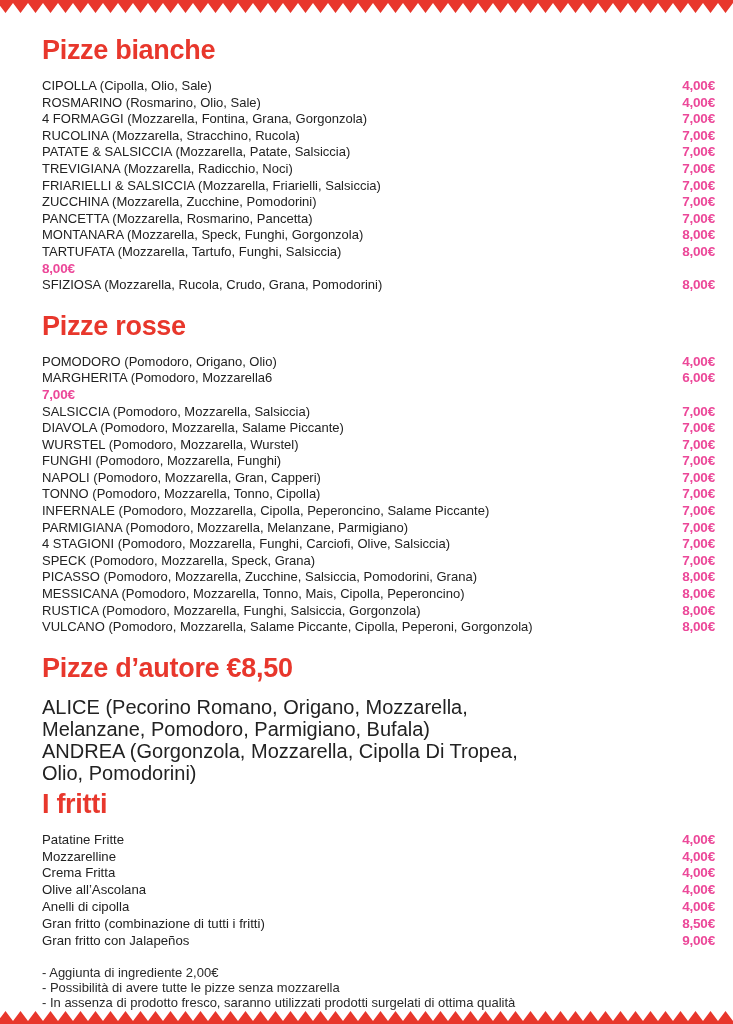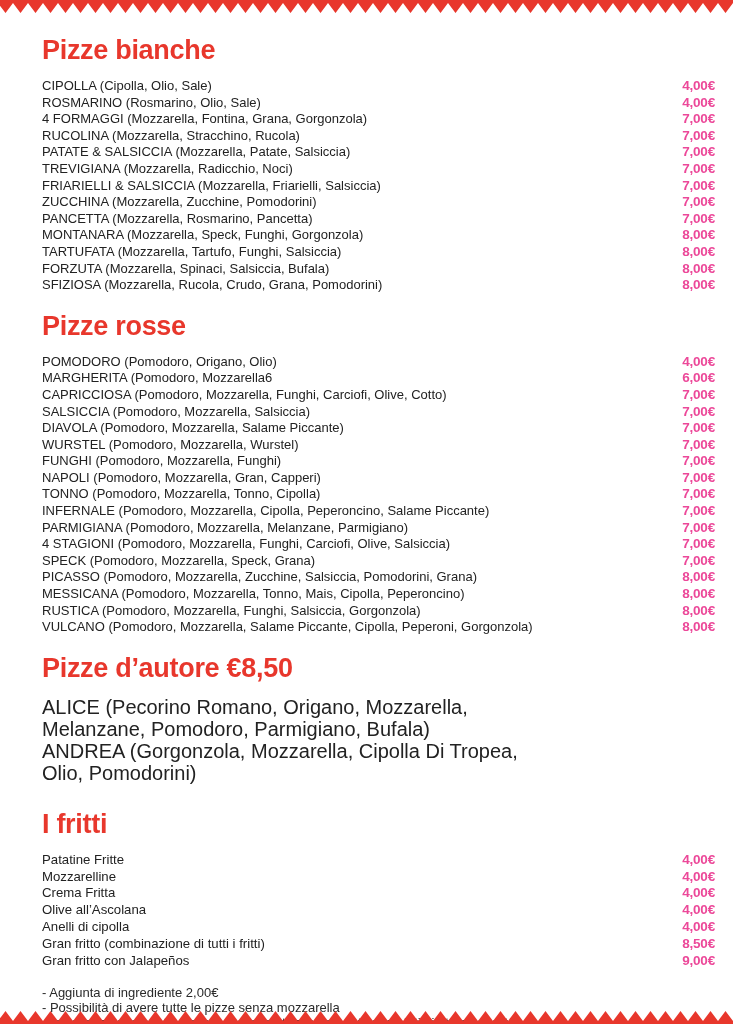--- a/index.html
+++ b/index.html
@@ -21,21 +21,21 @@
     font-size:27px; line-height:32px; font-weight:bold;
     color:var(--accent); letter-spacing:-0.3px; margin-bottom:12px;
   }
   .item-list { list-style:none; }
   .menu-item {
     display:flex; justify-content:space-between; align-items:baseline;
     font-size:13px; line-height:16.6px; color:#222;
   }
   .item-text { white-space:nowrap; }
   .item-price { font-weight:bold; font-size:13.5px; color:#ec4899; letter-spacing:-0.2px; }
-  .menu-section.author { margin-bottom:24px; }
+  .menu-section.author { margin-bottom:4px; }
   .menu-section.author .menu-item { display:block; font-size:20px; line-height:22px; max-width:520px; }
   .menu-section.author .item-text { white-space:normal; }
   .menu-section.fritti .menu-item { font-size:13.2px; line-height:16.8px; }
   .notes { margin-top:10px; }
   .note { font-size:13px; line-height:15px; color:#2a2a2a; }
 </style>
 </head>
 <body>
 
 <svg class="zigzag top" width="733" height="13" viewBox="0 0 733 13" aria-hidden="true">
@@ -85,21 +85,20 @@
         </li>
         <li class="menu-item">
           <span class="item-text"><span class="item-name">MONTANARA</span> <span class="item-desc">(Mozzarella, Speck, Funghi, Gorgonzola)</span></span>
           <span class="item-price">8,00€</span>
         </li>
         <li class="menu-item">
           <span class="item-text"><span class="item-name">TARTUFATA</span> <span class="item-desc">(Mozzarella, Tartufo, Funghi, Salsiccia)</span></span>
           <span class="item-price">8,00€</span>
         </li>
         <li class="menu-item">
-          <span class="item-text"><span class="item-name">FORZUTA</span> <span class="item-desc">(Mozzarella, Spinaci, Salsiccia, Bufala)</span></span>
           <span class="item-price">8,00€</span>
         </li>
         <li class="menu-item">
           <span class="item-text"><span class="item-name">SFIZIOSA</span> <span class="item-desc">(Mozzarella, Rucola, Crudo, Grana, Pomodorini)</span></span>
           <span class="item-price">8,00€</span>
         </li>
       </ul>
   </section>
 
   <section class="menu-section">
@@ -107,21 +106,20 @@
     <ul class="item-list">
         <li class="menu-item">
           <span class="item-text"><span class="item-name">POMODORO</span> <span class="item-desc">(Pomodoro, Origano, Olio)</span></span>
           <span class="item-price">4,00€</span>
         </li>
         <li class="menu-item">
           <span class="item-text"><span class="item-name">MARGHERITA</span> <span class="item-desc">(Pomodoro, Mozzarella6</span></span>
           <span class="item-price">6,00€</span>
         </li>
         <li class="menu-item">
-          <span class="item-text"><span class="item-name">CAPRICCIOSA</span> <span class="item-desc">(Pomodoro, Mozzarella, Funghi, Carciofi, Olive, Cotto)</span></span>
           <span class="item-price">7,00€</span>
         </li>
         <li class="menu-item">
           <span class="item-text"><span class="item-name">SALSICCIA</span> <span class="item-desc">(Pomodoro, Mozzarella, Salsiccia)</span></span>
           <span class="item-price">7,00€</span>
         </li>
         <li class="menu-item">
           <span class="item-text"><span class="item-name">DIAVOLA</span> <span class="item-desc">(Pomodoro, Mozzarella, Salame Piccante)</span></span>
           <span class="item-price">7,00€</span>
         </li>

